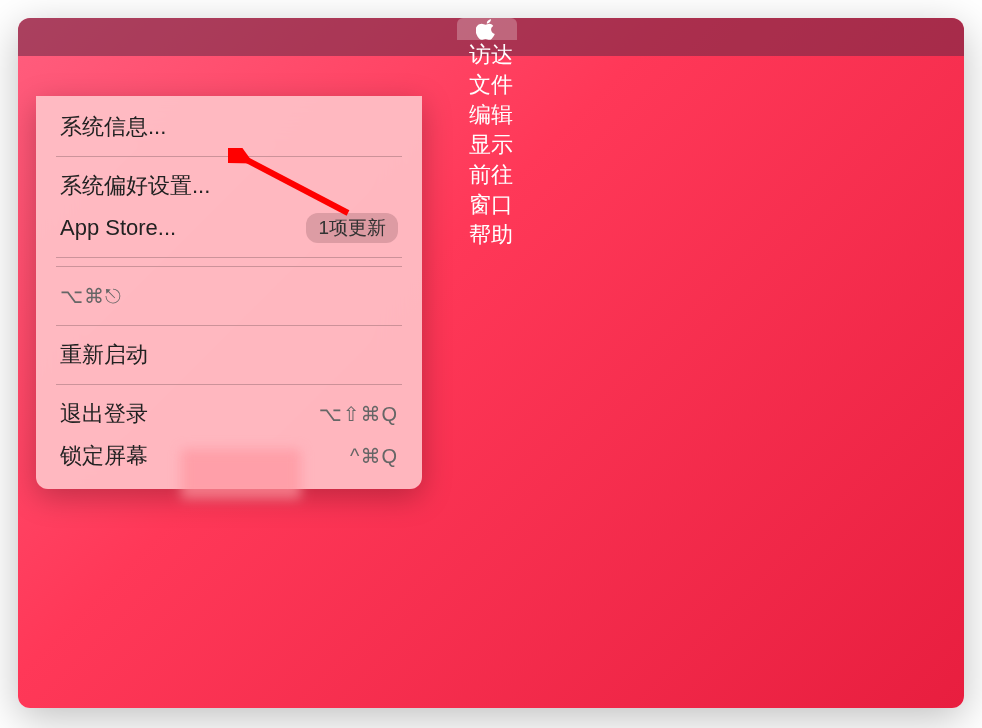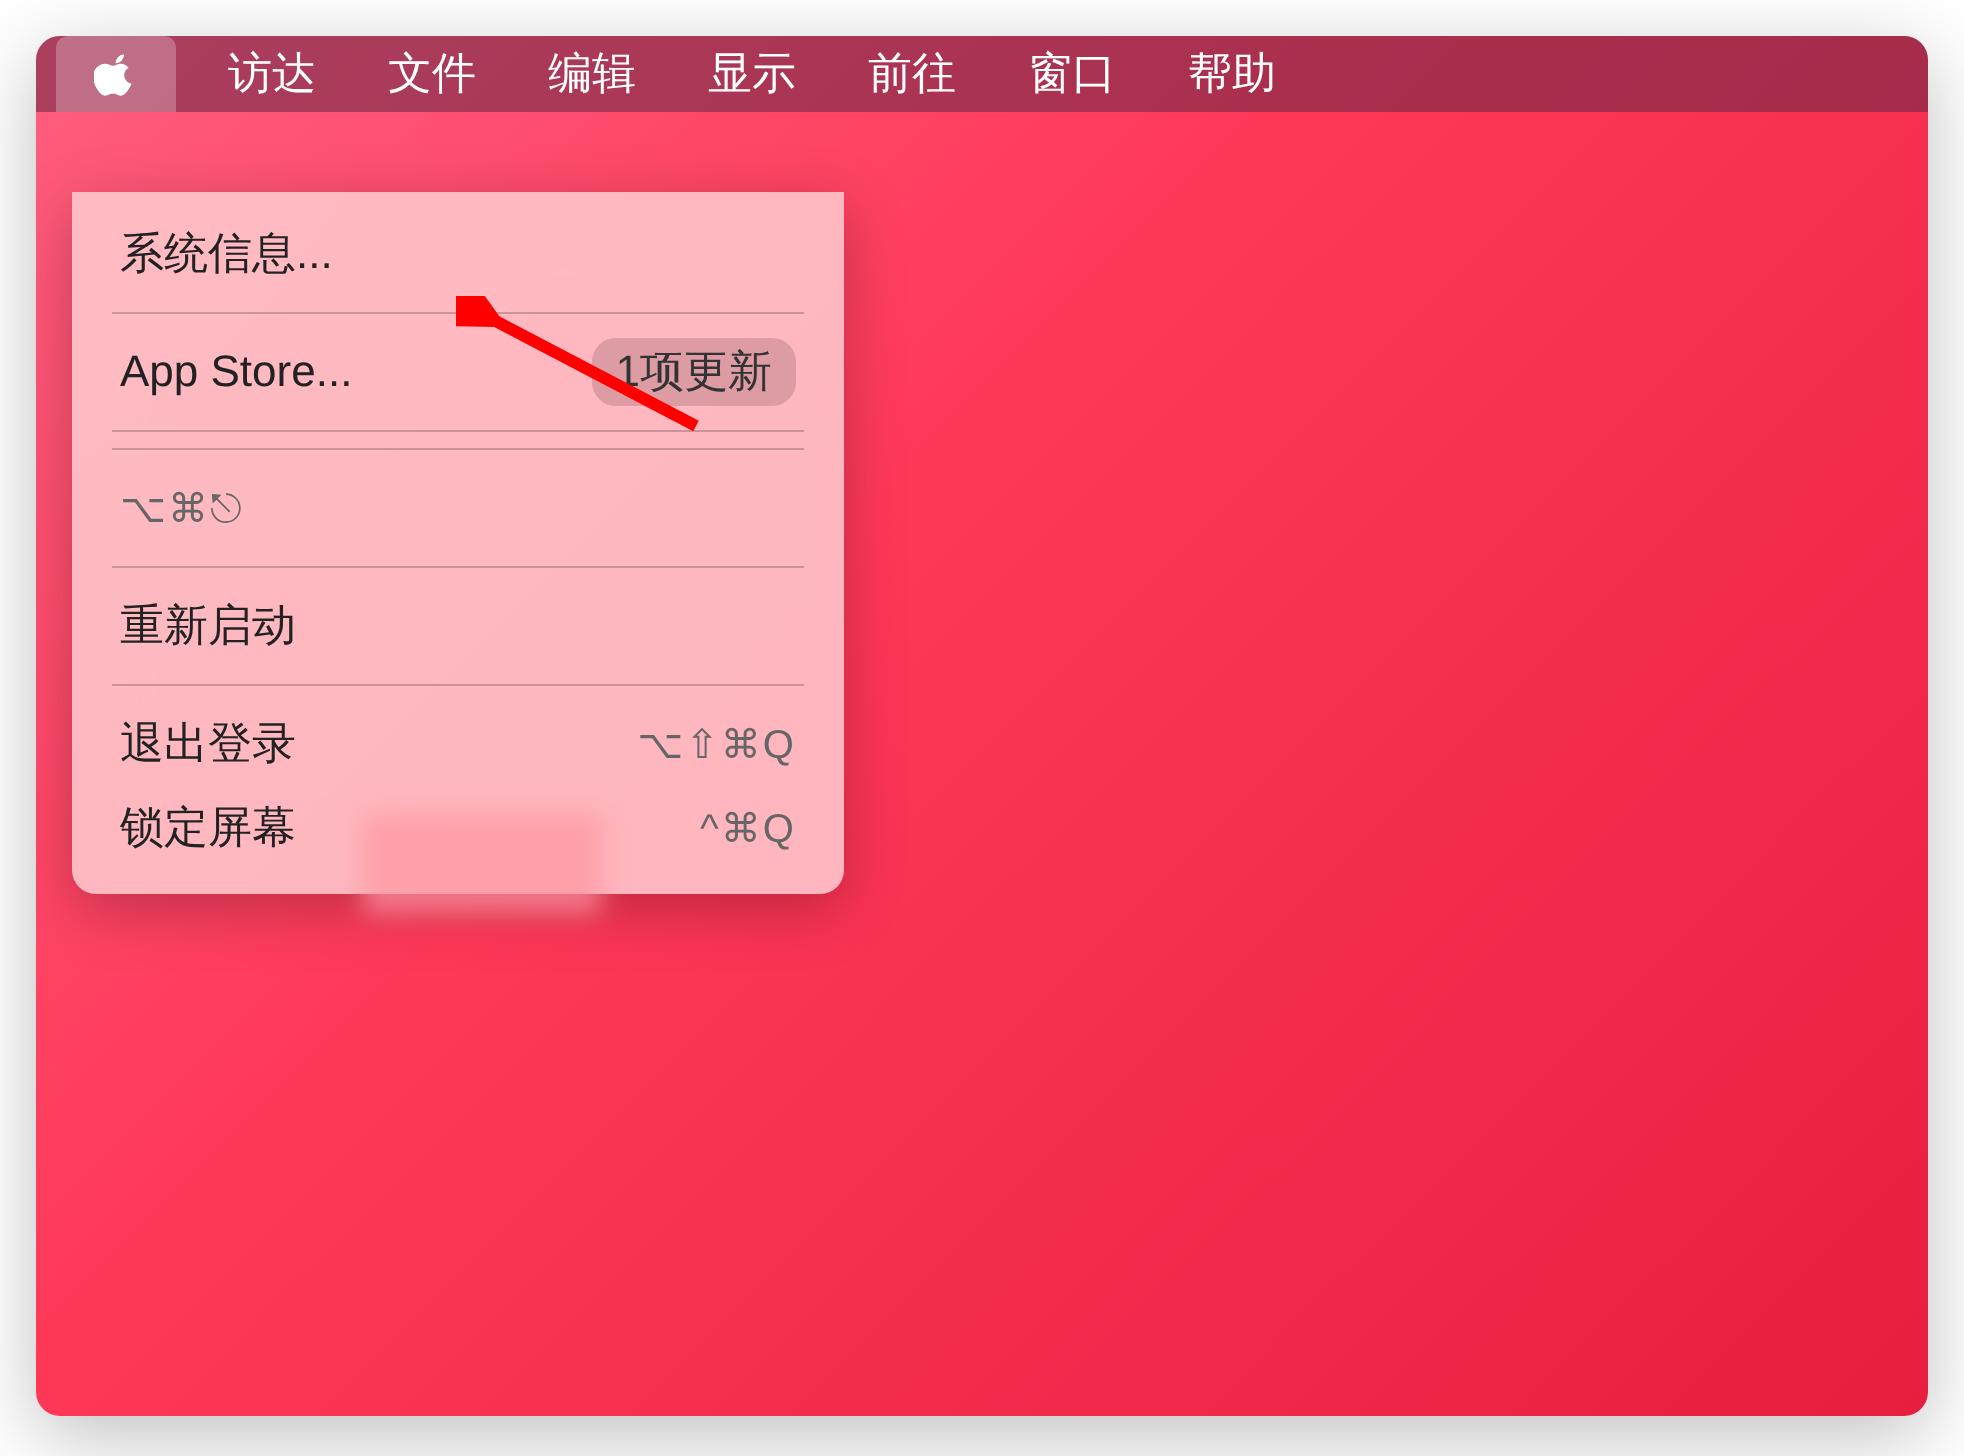--- a/index.html
+++ b/index.html
@@ -24,20 +24,21 @@
       box-shadow: 0 10px 40px rgba(0,0,0,0.25);
       overflow: hidden;
     }
     .menubar {
       display: flex;
       align-items: center;
       height: 38px;
       padding: 0 10px;
       background: rgba(100, 40, 70, 0.55);
       color: #fff;
+      flex-direction: column;
     }
     .apple-btn {
       display: flex;
       align-items: center;
       justify-content: center;
       width: 60px;
       height: 38px;
       background: rgba(255,255,255,0.25);
       border-radius: 6px 6px 0 0;
       margin-right: 8px;
@@ -75,21 +76,21 @@
       font-size: 22px;
       color: #222;
       cursor: default;
     }
     .ditem .label {
       flex: 1;
     }
     .badge {
       background: rgba(120, 70, 80, 0.25);
       color: #333;
-      font-size: 22px;
+      font-size: 19px;
       padding: 2px 12px;
       border-radius: 12px;
     }
     .shortcut {
       font-size: 20px;
       color: #666;
       letter-spacing: 1px;
     }
     .chevron {
       font-size: 18px;
@@ -140,20 +141,23 @@
     <div class="menu-item">窗口</div>
     <div class="menu-item">帮助</div>
   </div>
 
   <div class="dropdown">
     <div class="ditem">
       <span class="label">系统信息...</span>
     </div>
     <div class="divider"></div>
     <div class="ditem">
+      <span class="label">系统偏好设置...</span>
+    </div>
+    <div class="ditem">
       <span class="label">App Store...</span>
       <span class="badge">1项更新</span>
     </div>
     <div class="divider"></div>
     <div class="divider"></div>
     <div class="ditem">
       <span class="shortcut">⌥⌘⎋</span>
     </div>
     <div class="divider"></div>
     <div class="ditem">

